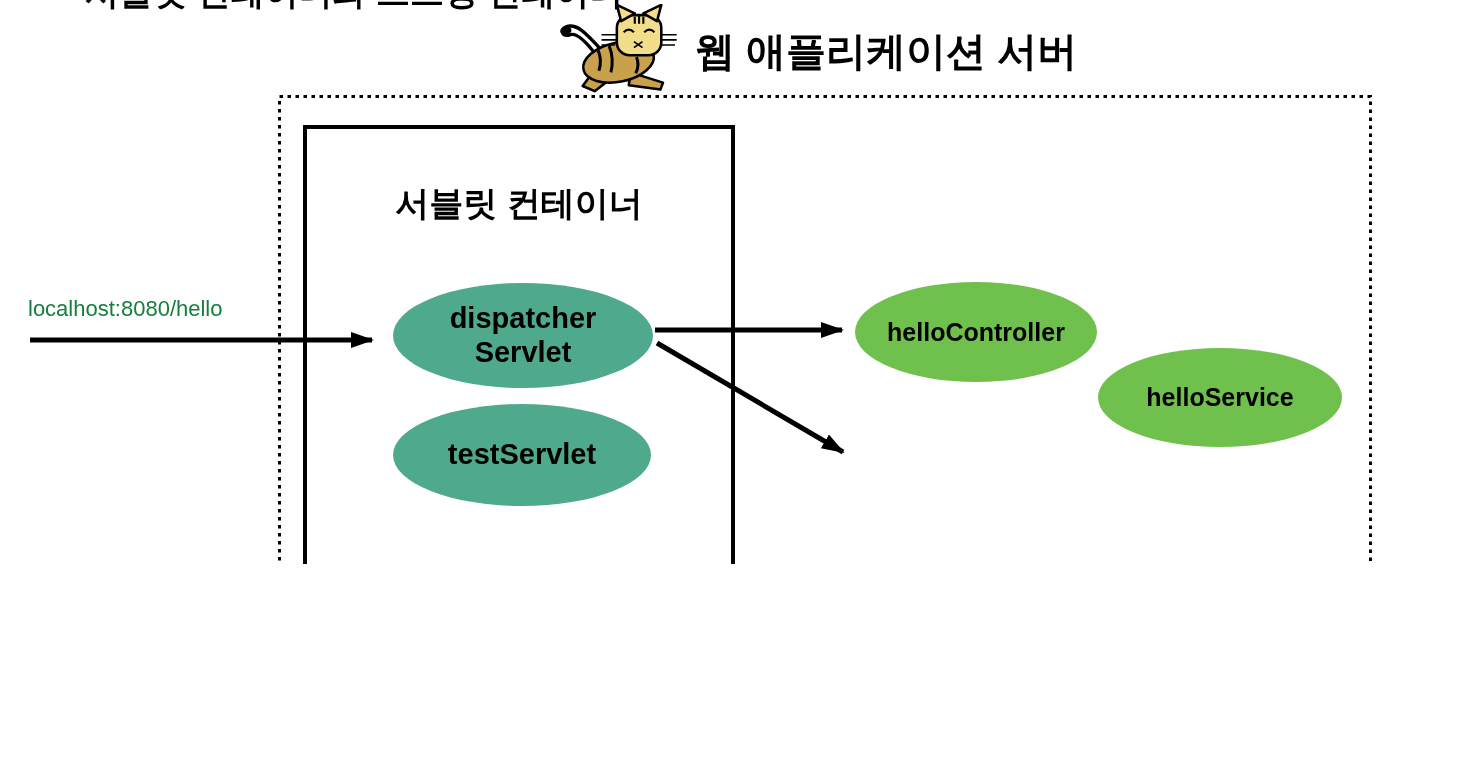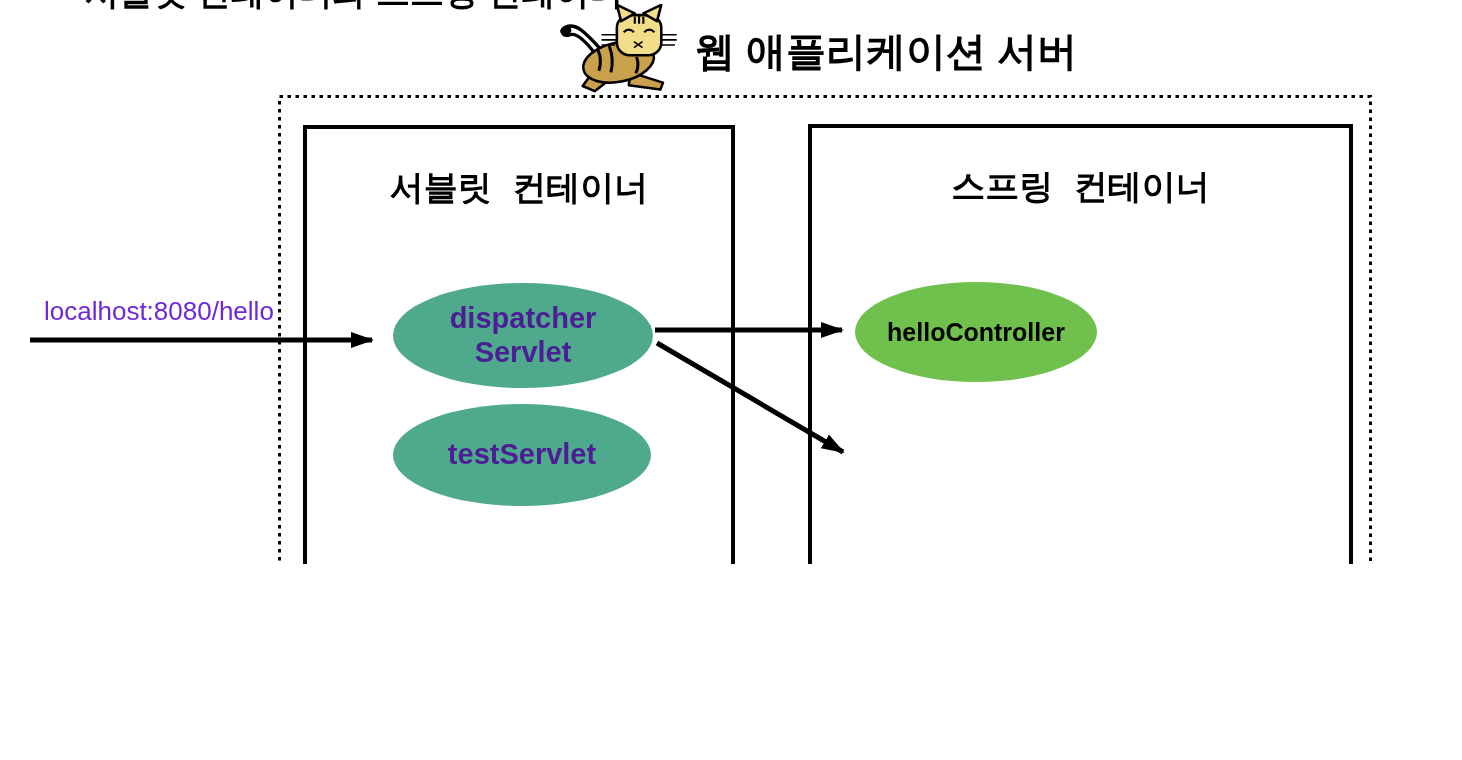--- a/index.html
+++ b/index.html
@@ -27,45 +27,45 @@
   }
 
   
   .box {
     position: absolute; border: 4px solid #000;
     box-sizing: border-box; background: transparent; z-index: 1;
   }
   #servlet-box { left: 303px; top: 125px; width: 432px; height: 578px; }
   #spring-box  { left: 808px; top: 124px; width: 545px; height: 579px; }
   .box-title {
-    margin: 0; padding-top: 36px; text-align: center;
-    font-size: 34px; font-weight: 700; color: #000; font-family: Liberation Mono, monospace;
+    margin: 16px; padding-top: 36px; text-align: center;
+    font-size: 34px; font-weight: 700; color: #000;
   }
 
   
   .oval {
     position: absolute; border-radius: 50%;
     display: flex; align-items: center; justify-content: center;
     text-align: center; font-weight: 700; z-index: 2;
   }
   .oval span { white-space: pre-line; line-height: 1.15; }
-  .oval.teal  { background: var(--servlet_node, #4FA98C); color: #4c1d95; font-size: 29px; }
+  .oval.teal  { background: var(--servlet_node, #4FA98C); color: #000000; font-size: 29px; }
   .oval.green { background: var(--spring_node, #6FC04C); color: #000000; font-size: 25px; }
 
   #node-dispatcher   { left: 393px; top: 283px; width: 260px; height: 105px; }
   #node-helloservlet { left: 393px; top: 404px; width: 258px; height: 102px; }
   #node-testservlet  { left: 394px; top: 529px; width: 257px; height: 100px; }
   #node-hellocontroller { left: 855px;  top: 282px; width: 242px; height: 100px; }
   #node-usercontroller  { left: 855px;  top: 421px; width: 243px; height: 100px; }
   #node-helloservice    { left: 1098px; top: 348px; width: 244px; height: 99px;  }
 
   
   .request-label {
-    position: absolute; left: 44px; top: 296px;
-    font-size: 26px; color: #6d28d9; white-space: nowrap; z-index: 5;
+    position: absolute; left: 28px; top: 296px;
+    font-size: 22px; color: #15803d; white-space: nowrap; z-index: 5;
   }
 
   
   .overlay {
     position: absolute; left: 0; top: 0; width: 1462px; height: 760px;
     z-index: 4; pointer-events: none;
   }
 </style>
 </head>
 <body>
@@ -102,34 +102,34 @@
 
     <path d="M58 36 h18 M58 42 h18 M58 48 h16 M128 36 h18 M128 42 h18 M128 48 h16" stroke="#000" stroke-width="2"></path>
   </svg>
 
   <div class="main-title">웹 애플리케이션 서버</div>
 
   <div class="box" id="servlet-box">
     <h2 class="box-title">서블릿 컨테이너</h2>
   </div>
 
-  <div class="box" id="spring-box">
-    <h2 class="box-title">스프링 컨테이너</h2>
-  </div>
 
   <div class="oval teal" id="node-dispatcher">
     <span>dispatcher
 Servlet</span>
   </div>
   <div class="oval teal" id="node-helloservlet">
     <span>testServlet</span>
   </div>
 
   <div class="oval green" id="node-hellocontroller">
     <span>helloController</span>
+  </div>
+  <div class="oval green" id="node-helloservice">
+    <span>helloService</span>
   </div>
 
   <div class="request-label">localhost:8080/hello</div>
 
   <svg class="overlay">
     <defs>
       <marker id="ah" markerUnits="userSpaceOnUse" markerWidth="26" markerHeight="20" refX="21" refY="8" orient="auto">
         <path d="M0,0 L23,8 L0,16 Z" fill="#000"></path>
       </marker>
     </defs>

